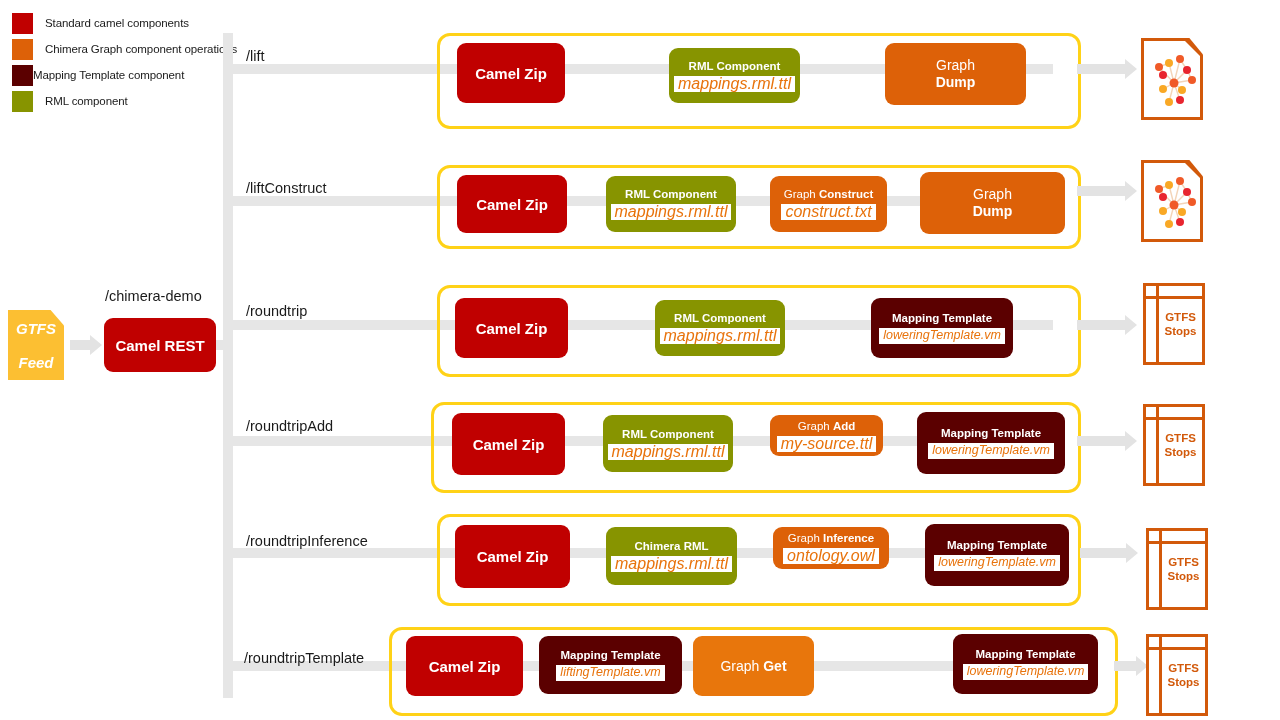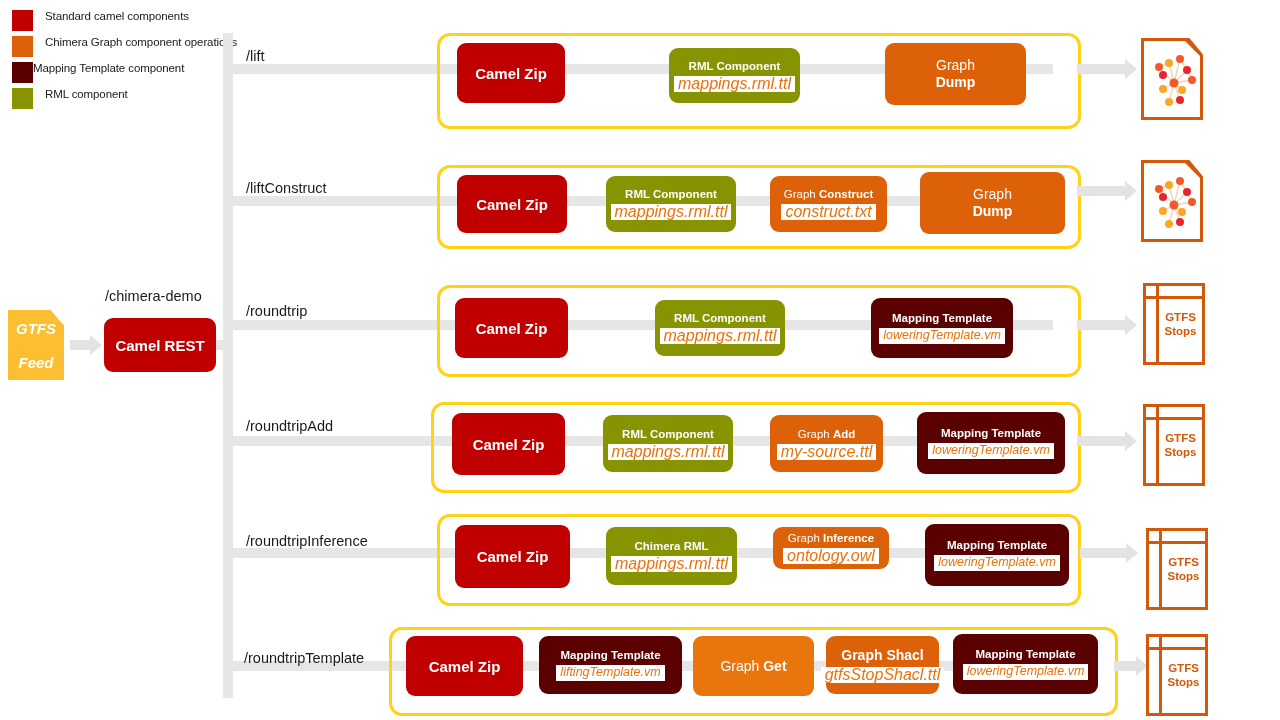--- a/index.html
+++ b/index.html
@@ -5,21 +5,21 @@
   html,body{margin:0;padding:0;background:#ffffff;}
   body{
     width:1280px;height:720px;position:relative;overflow:hidden;
     font-family:"Liberation Sans", sans-serif;
     color:#1a1a1a;
   }
   .canvas{position:absolute;left:0;top:0;width:1280px;height:720px;}
 
   
   .legend{position:absolute;left:12px;top:10px;width:300px;}
-  .legend-row{display:flex;align-items:flex-start;height:26px;}
+  .legend-row{display:flex;align-items:center;height:26px;}
   .legend-swatch{width:21px;height:21px;flex:0 0 21px;}
   .legend-label{margin-left:12px;font-size:11.5px;color:#1a1a1a;letter-spacing:-0.1px;white-space:nowrap;}
 
   
   .gtfs-feed{
     position:absolute;left:8px;top:310px;width:56px;height:70px;
     background:#fcbf32;
     clip-path:polygon(0 0, 76% 0, 100% 22%, 100% 100%, 0 100%);
     display:flex;align-items:center;justify-content:center;
   }
@@ -292,21 +292,21 @@
   <div class="yellow-box" style="left:431px;top:402px;width:644px;height:85px;"></div>
   <div class="pipe" style="left:447px;top:436px;width:606px;"></div>
 
   <div class="node n-red" style="left:452px;top:413px;width:113px;height:62px;">
     <div class="title t-big">Camel Zip</div>
   </div>
   <div class="node n-olive" style="left:603px;top:415px;width:130px;height:57px;">
     <div class="title t-small">RML Component</div>
     <div class="file">mappings.rml.ttl</div>
   </div>
-  <div class="node n-orange" style="left:770px;top:415px;width:113px;height:57px;">
+  <div class="node n-orange" style="left:770px;top:415px;width:113px;height:41px;">
     <div class="title t-op"><span>Graph</span> <b>Add</b></div>
     <div class="file">my-source.ttl</div>
   </div>
   <div class="node n-darkred" style="left:917px;top:412px;width:148px;height:62px;">
     <div class="title t-small">Mapping Template</div>
     <div class="file" style="font-size:12.5px">loweringTemplate.vm</div>
   </div>
 
   <div class="arrow" style="left:1077px;top:431px;width:60px;height:20px;">
     <div class="shaft" style="width:48px"></div>
@@ -361,24 +361,20 @@
   <div class="node n-red" style="left:406px;top:636px;width:117px;height:60px;">
     <div class="title t-big">Camel Zip</div>
   </div>
   <div class="node n-darkred" style="left:539px;top:636px;width:143px;height:58px;">
     <div class="title t-small">Mapping Template</div>
     <div class="file" style="font-size:12.5px">liftingTemplate.vm</div>
   </div>
   <div class="node n-orange-light" style="left:693px;top:636px;width:121px;height:60px;">
     <div class="title t-dump"><span>Graph</span> <b>Get</b></div>
   </div>
-  <div class="node n-orange" style="left:826px;top:636px;width:113px;height:58px;">
-    <div class="title t-shacl">Graph Shacl</div>
-    <div class="file">gtfsStopShacl.ttl</div>
-  </div>
   <div class="node n-darkred" style="left:953px;top:634px;width:145px;height:60px;">
     <div class="title t-small">Mapping Template</div>
     <div class="file" style="font-size:12.5px">loweringTemplate.vm</div>
   </div>
 
   <div class="arrow" style="left:1114px;top:656px;width:34px;height:20px;">
     <div class="shaft" style="width:22px"></div>
       <div class="head" style="left:22px"></div>
   </div>
   <div class="table-icon" style="left:1146px;top:634px;">

